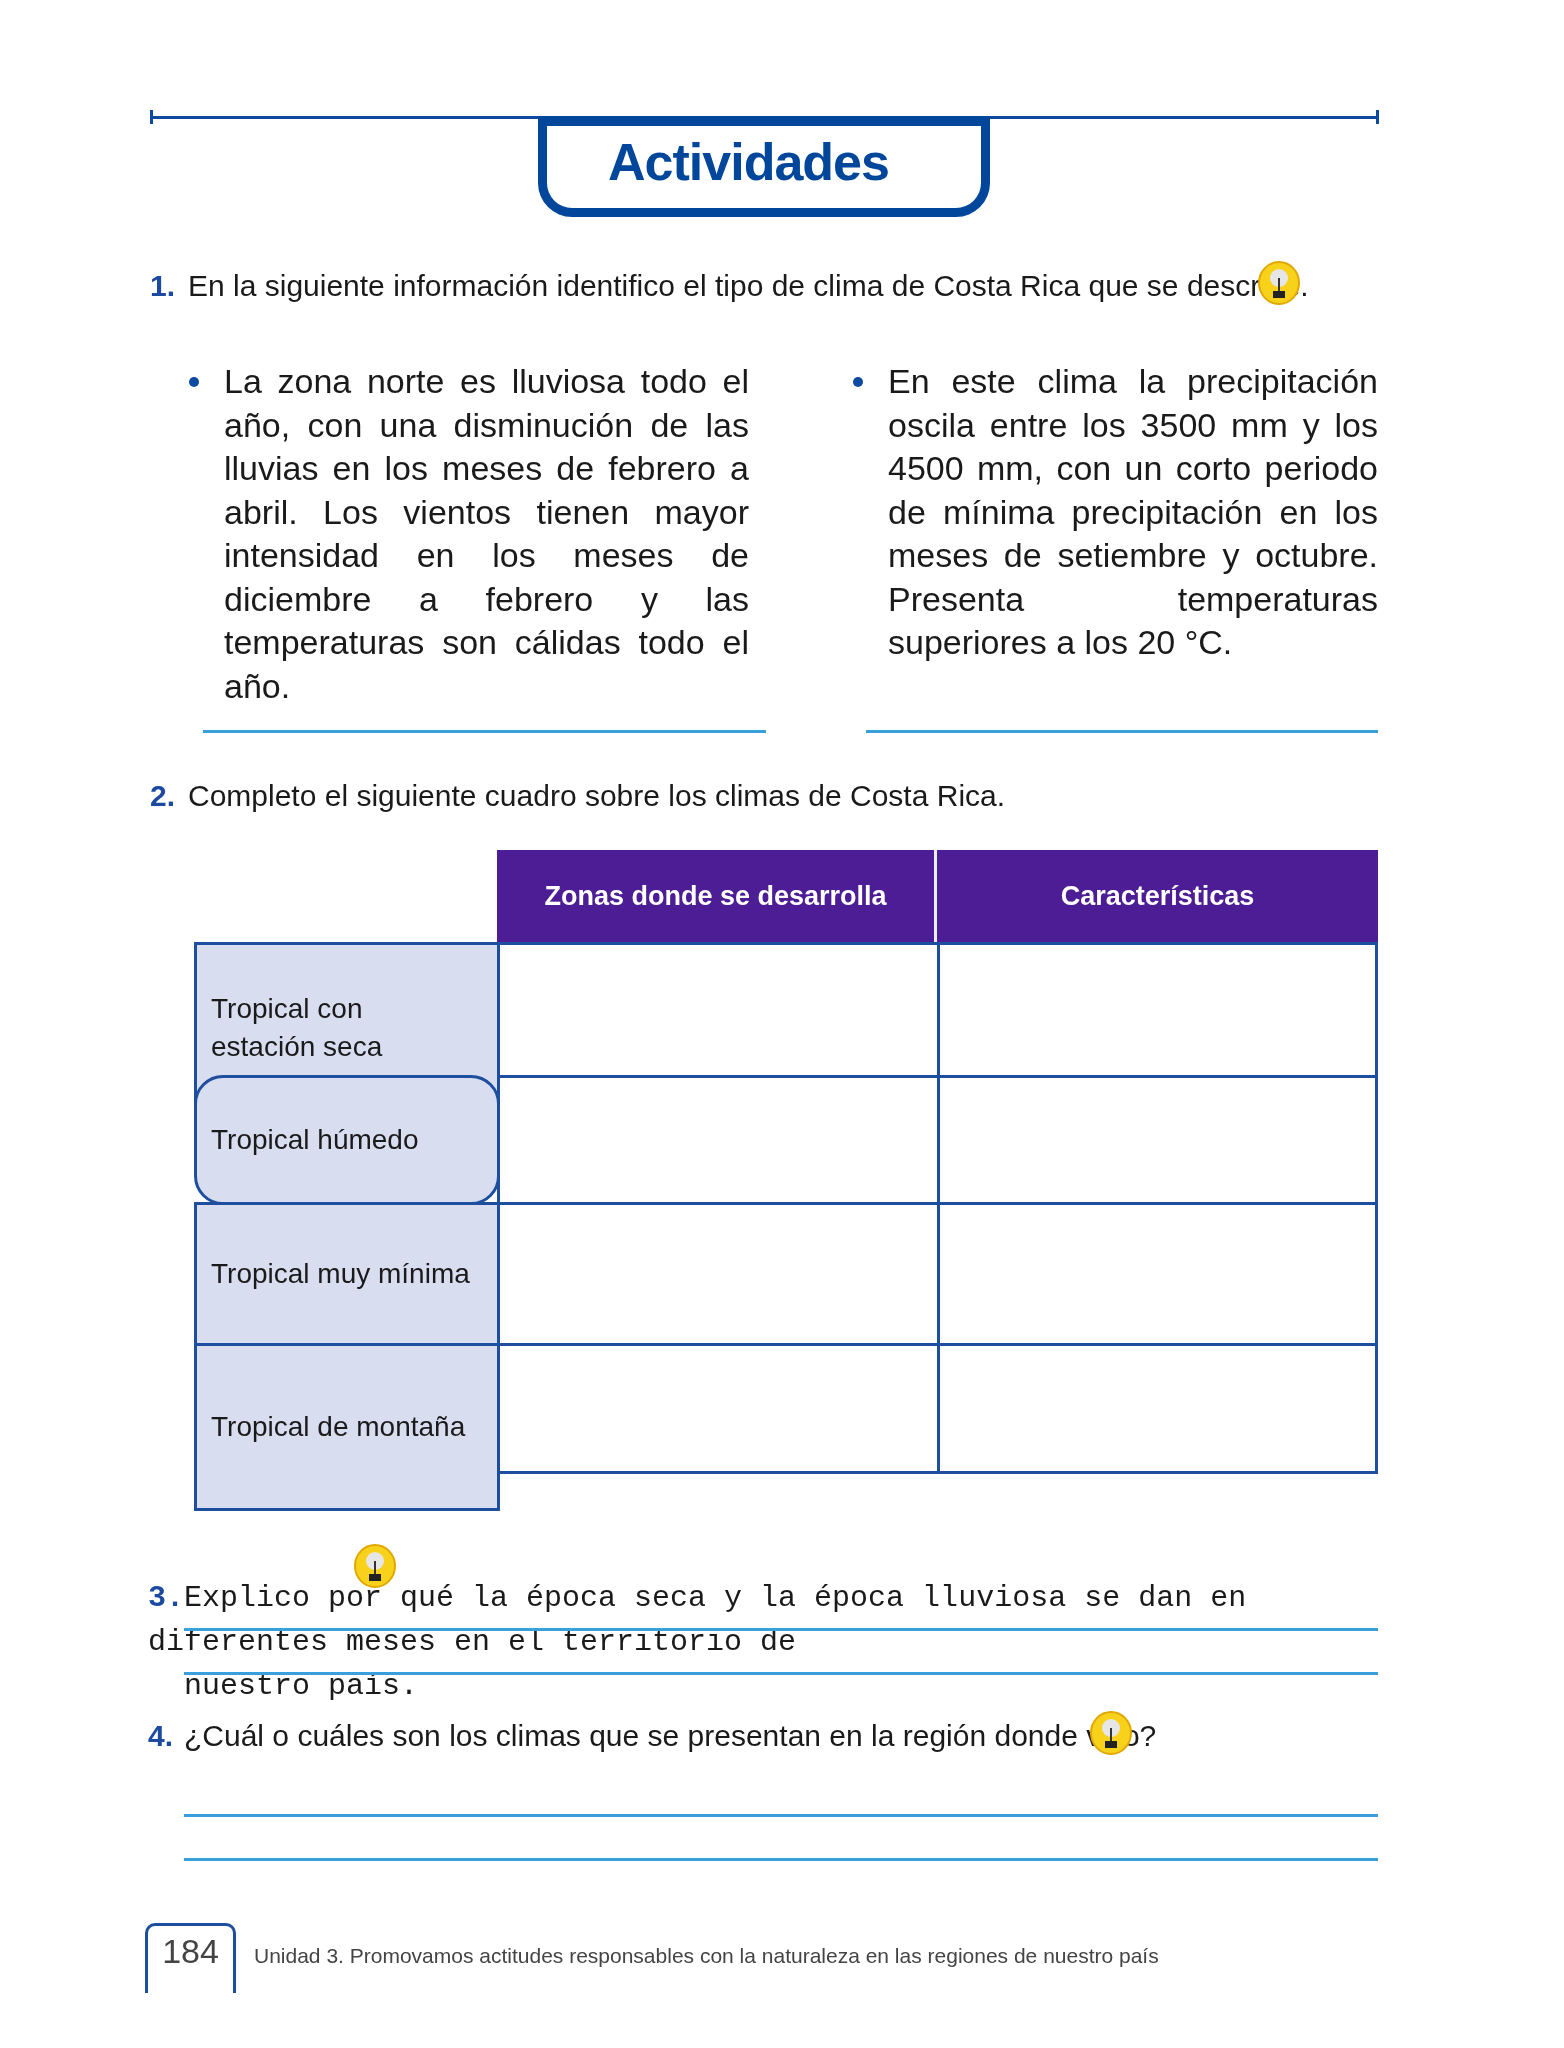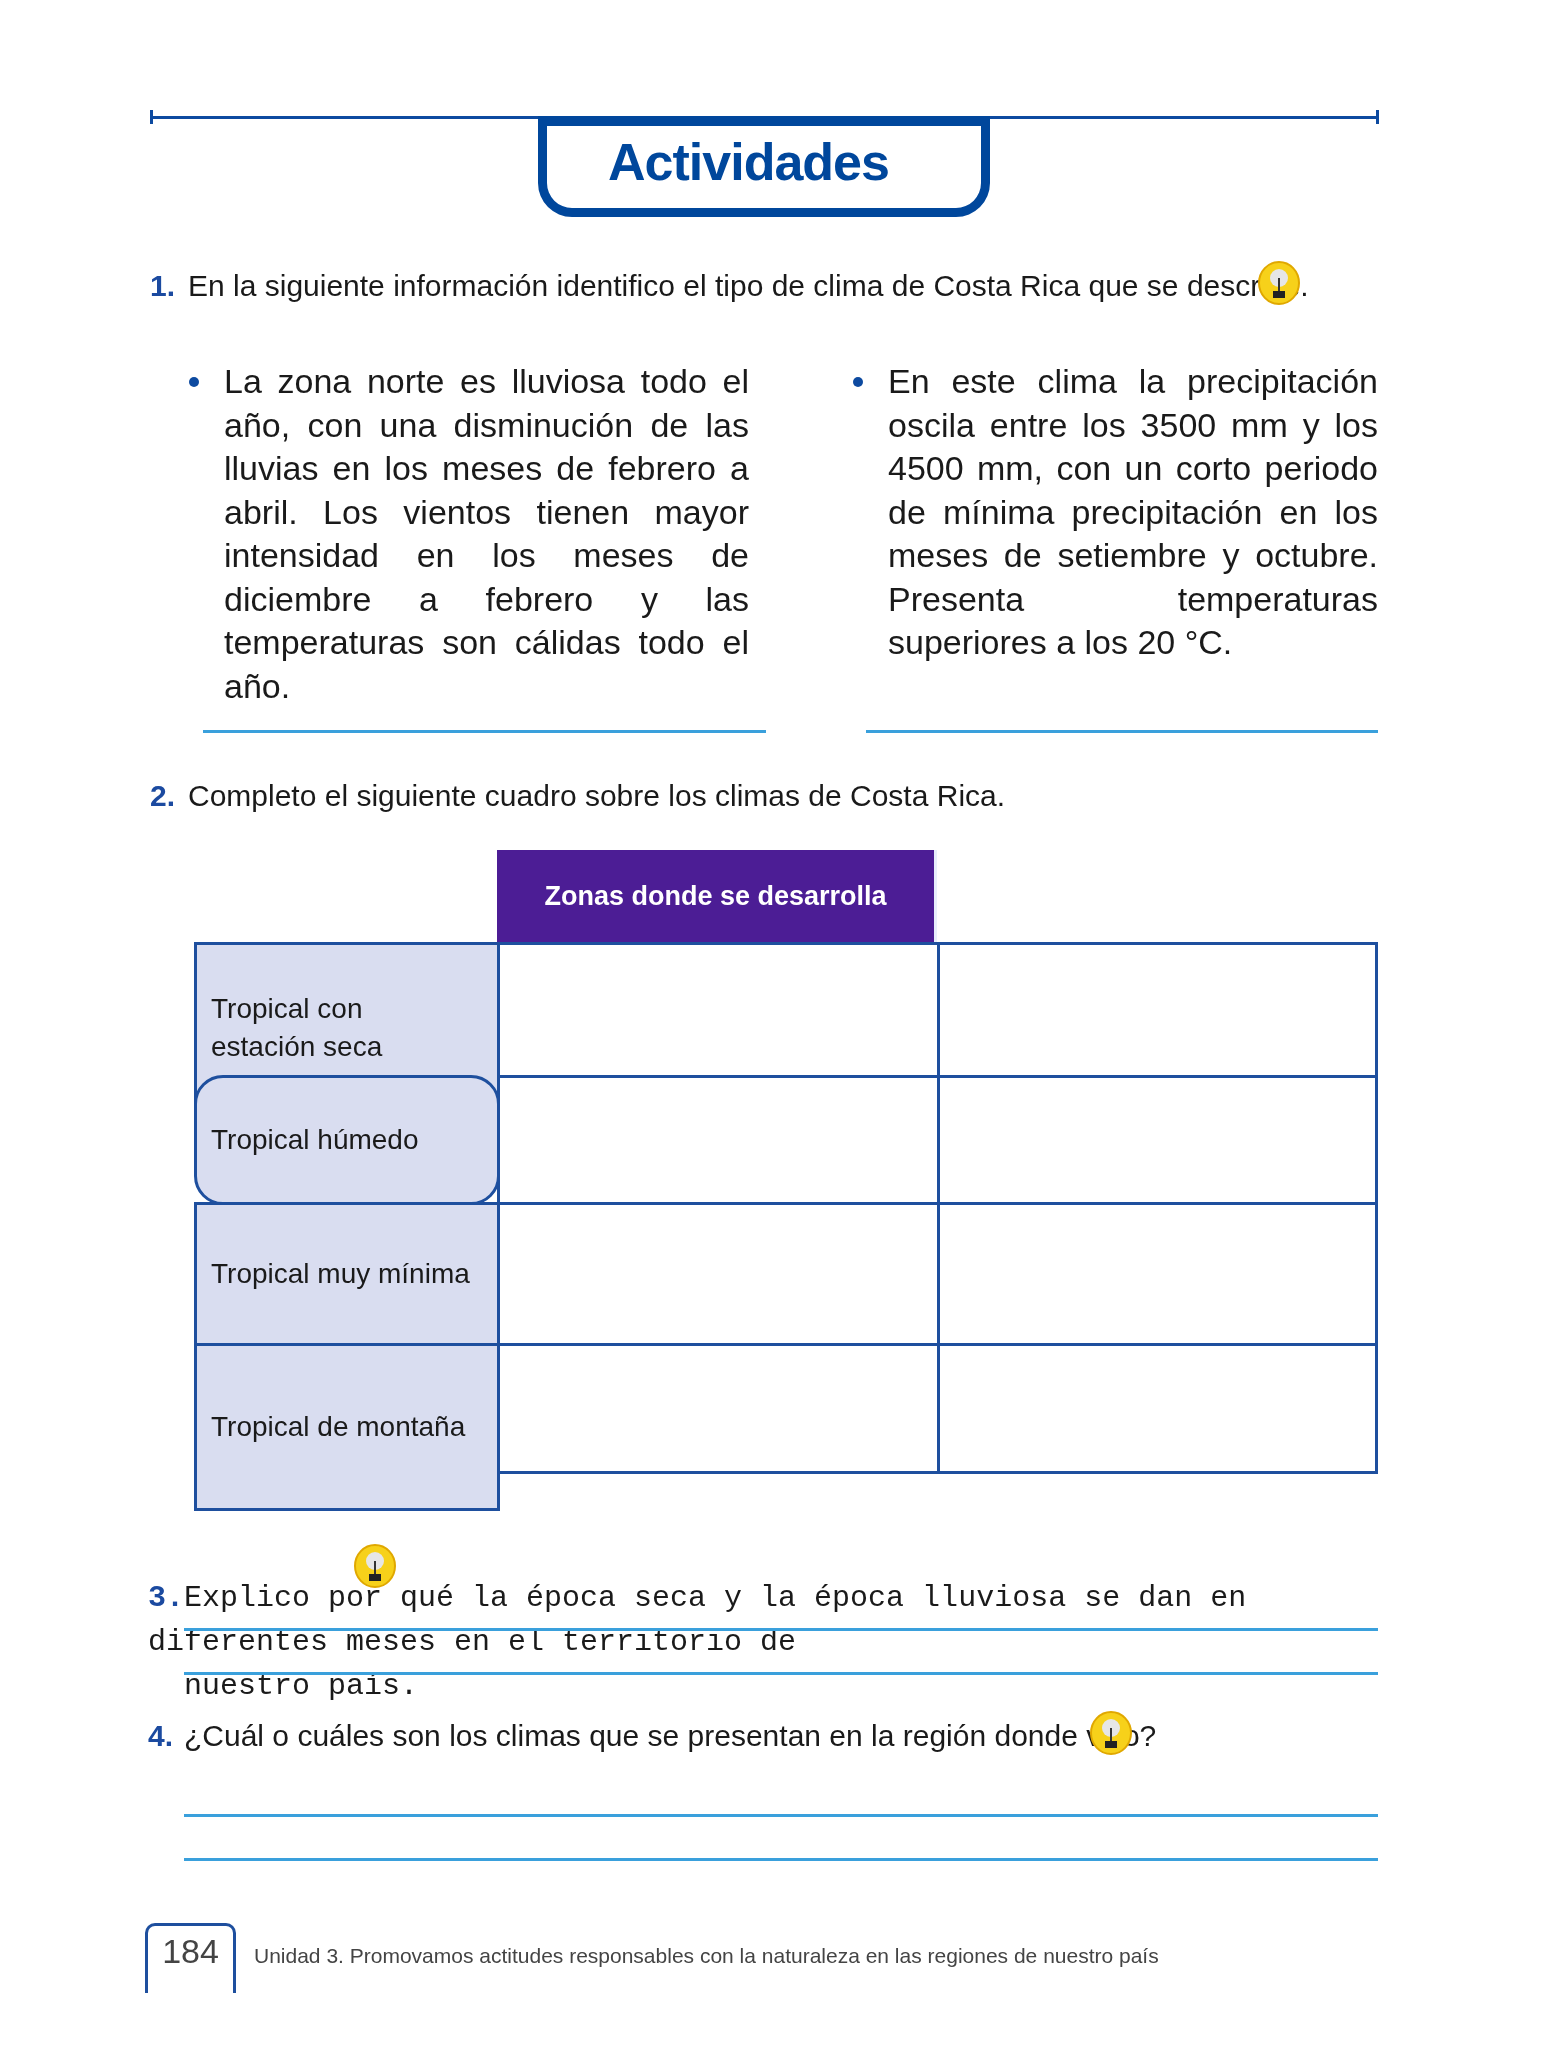--- a/index.html
+++ b/index.html
@@ -64,20 +64,21 @@
 
 <div class="abs answer-line" style="left:203px; top:730px; width:563px;"></div>
 <div class="abs answer-line" style="left:866px; top:730px; width:512px;"></div>
 
 <div class="abs q" style="left:150px; top:774px; width:1250px;">
   <span class="q-num">2.</span><span>Completo el siguiente cuadro sobre los climas de Costa Rica.</span>
 </div>
 
 <div class="abs" style="left:194px; top:850px; width:1184px; height:624px;">
   <div class="abs tbl-head" style="left:303px; top:0; width:440px; height:92px; border-right:3px solid #e8eefc;">Zonas donde se desarrolla</div>
+  <div class="abs tbl-head" style="left:743px; top:0; width:441px; height:92px;">Características</div>
 
   <div class="abs tbl-label" style="left:0; top:92px; width:306px; height:172px;">
       <span style="width:240px;">Tropical con estación seca</span>
     </div>
   <div class="abs tbl-cell" style="left:303px; top:92px; width:443px; height:136px;"></div>
   <div class="abs tbl-cell" style="left:743px; top:92px; width:441px; height:136px;"></div>
 
   <div class="abs tbl-label" style="left:0; top:225px; width:306px; height:130px;border-radius:29px;">
       <span>Tropical húmedo</span>
     </div>

